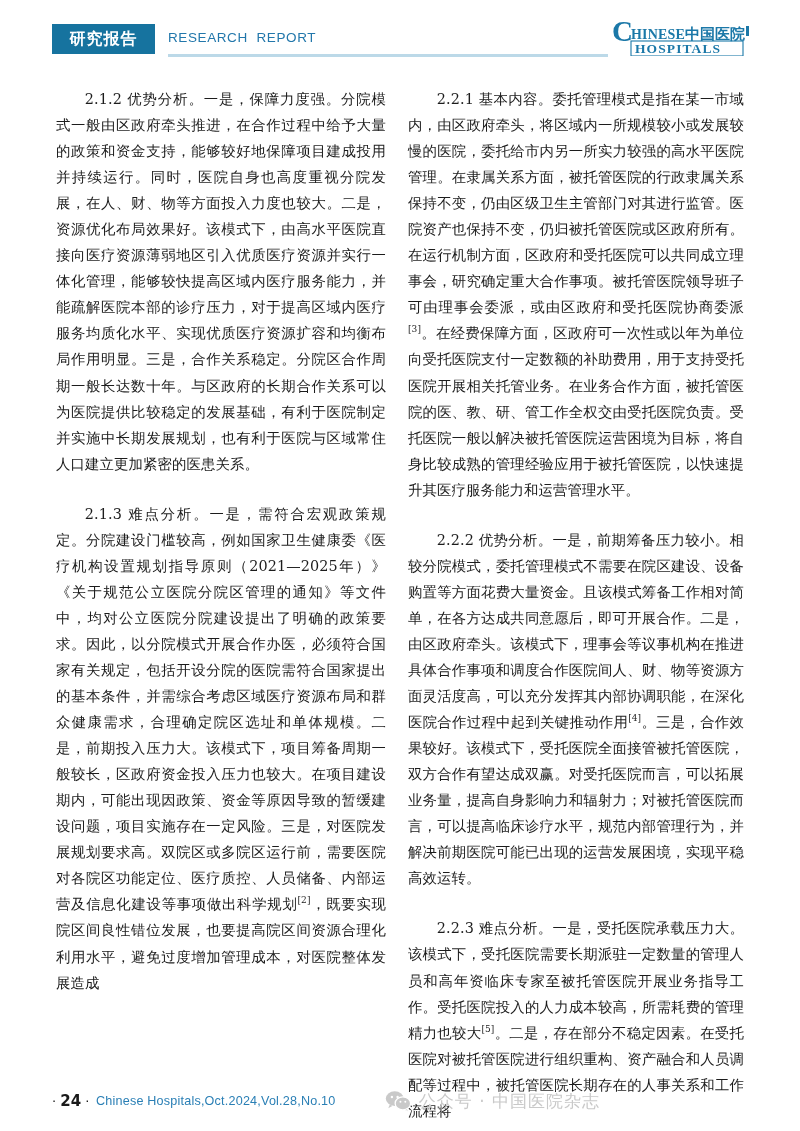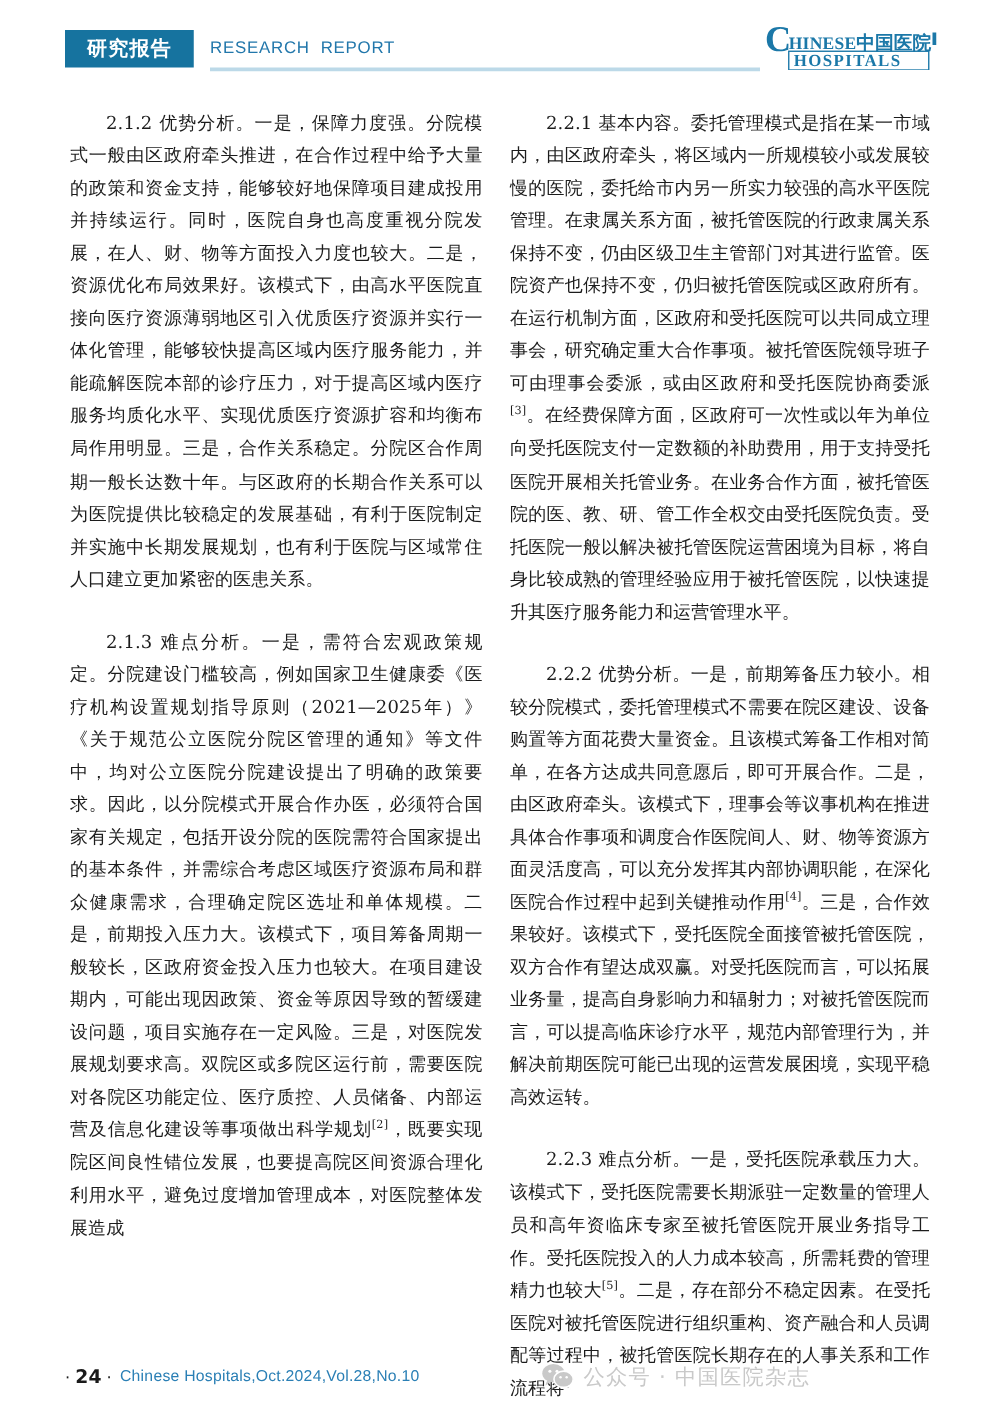--- a/index.html
+++ b/index.html
@@ -105,21 +105,21 @@
   sup {
     font-size: 9px;
     vertical-align: super;
     line-height: 0;
   }
 
   
   .page-footer {
     position: absolute;
     left: 0; top: 1084px;
-    width: 652px; height: 47px; padding-left: 48px;
+    width: 652px; height: 47px;
   }
   .folio {
     position: absolute;
     left: 52px; top: 8px;
     font-family: "DejaVu Sans", "Liberation Sans", sans-serif;
     font-size: 13px;
     color: #1a1a1a;
     white-space: pre;
   }
   .folio b { font-size: 15px; }

